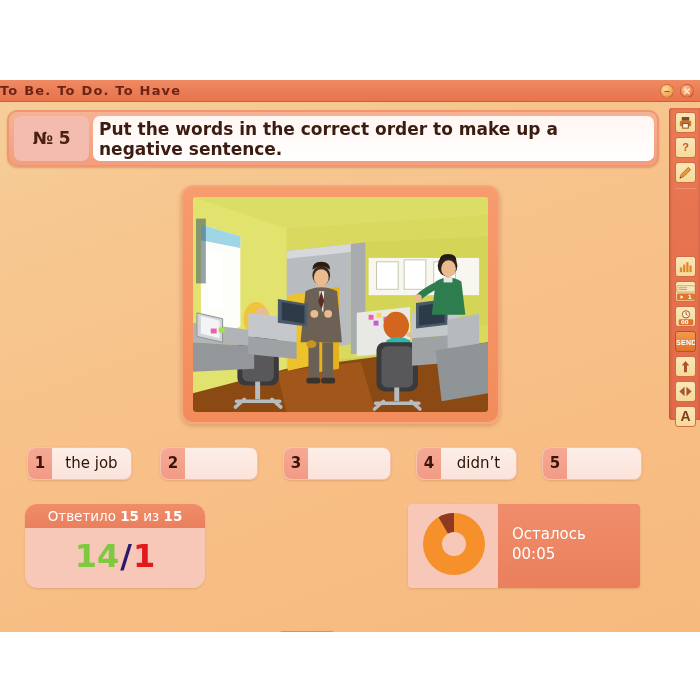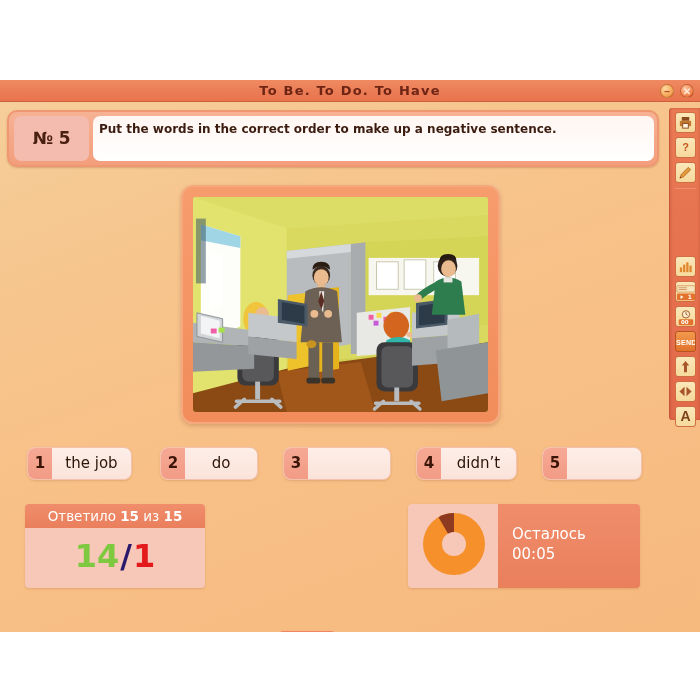--- a/index.html
+++ b/index.html
@@ -28,21 +28,21 @@
     left: 0; top: 0;
     width: 700px; height: 22px;
     background: linear-gradient(180deg, #f08a62 0%, #ea7c55 55%, #e9734c 100%);
     box-shadow: inset 0 -1px 0 rgba(120,40,20,.25);
   }
   #title-text {
     position: absolute;
     left: 0; top: 0;
     width: 700px;
     line-height: 22px;
-    text-align: center;
+    text-align: left;
     font-size: 13px;
     font-weight: bold;
     letter-spacing: 1.2px;
     color: #6e2414;
     font-family: "DejaVu Sans", sans-serif;
     white-space: nowrap;
   }
   .win-btn {
     position: absolute;
     top: 4px;
@@ -138,21 +138,21 @@
     position: absolute;
     left: 84px; top: 4px;
     width: 561px; height: 45px;
     background: linear-gradient(180deg, #fff6f2 0%, #ffffff 100%);
     border-radius: 7px;
     box-sizing: border-box;
     padding: 3px 10px 0 6px;
   }
   #question-text {
     color: #3c1c10;
-    font-size: 12px;
+    font-size: 17px;
     font-weight: bold;
     line-height: 20px;
     font-family: "DejaVu Sans", sans-serif;
   }
 
   
   #picture-frame {
     position: absolute;
     left: 181px; top: 105px;
     width: 319px; height: 239px;
@@ -211,21 +211,21 @@
     font-size: 15px;
     font-family: "DejaVu Sans", sans-serif;
   }
 
   
   #answered-panel {
     position: absolute;
     left: 25px; top: 424px;
     width: 180px; height: 84px;
     background: #f7c7b8;
-    border-radius: 4px;
+    border-radius: 12px;
     box-shadow: 0 1px 2px rgba(150,80,50,.22);
     overflow: hidden;
   }
   #answered-header {
     position: absolute;
     left: 0; top: 0;
     width: 180px; height: 24px;
     background: linear-gradient(180deg, #f08d6b 0%, #ea7f5c 100%);
     color: #ffffff;
     font-size: 13.5px;
@@ -494,21 +494,20 @@
     </div>
   </div>
 
   <div id="tiles-row">
     <div class="tile" style="left: 27px; width: 105px;">
       <span class="tile-num">1</span>
       <span class="tile-word">the job</span>
     </div>
     <div class="tile" style="left: 160px; width: 98px;">
       <span class="tile-num">2</span>
-      <span class="tile-word">do</span>
     </div>
     <div class="tile" style="left: 283px; width: 108px;">
       <span class="tile-num">3</span>
     </div>
     <div class="tile" style="left: 416px; width: 101px;">
       <span class="tile-num">4</span>
       <span class="tile-word">didn’t</span>
     </div>
     <div class="tile" style="left: 542px; width: 100px;">
       <span class="tile-num">5</span>

